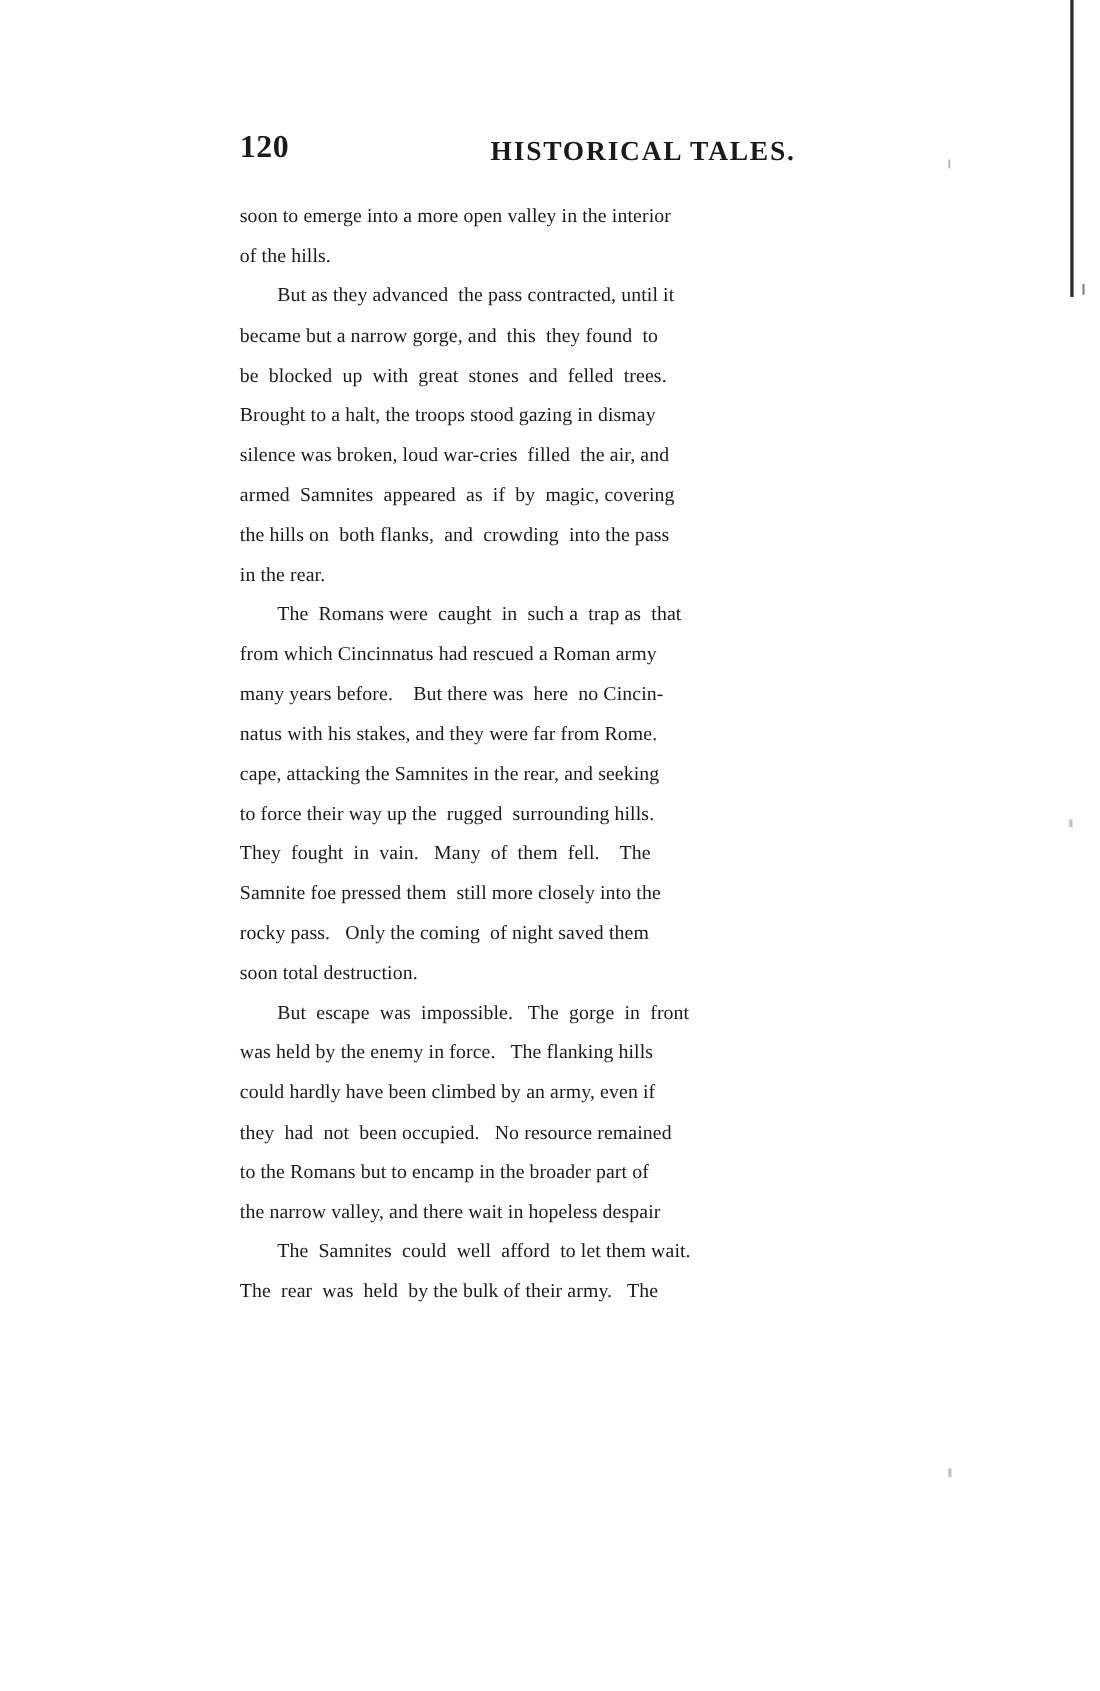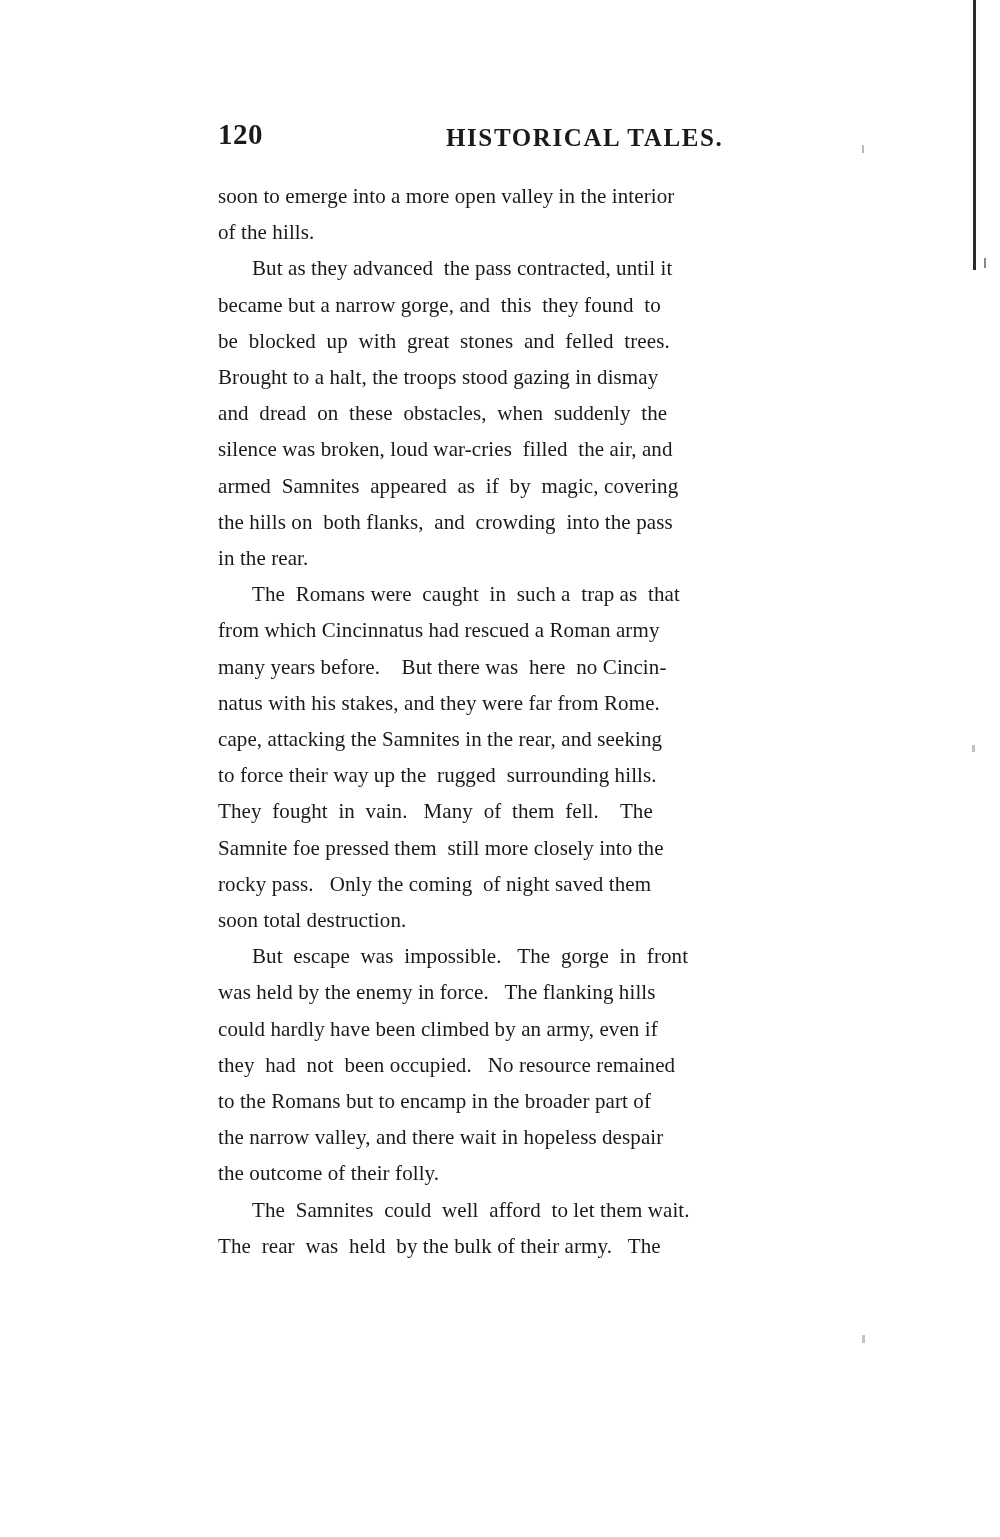--- a/index.html
+++ b/index.html
@@ -83,21 +83,21 @@
     letter-spacing: 1.6px;
   }
 
   .body-text {
     position: absolute;
     top: 178px;
     left: 186px;
     width: 680px;
   }
   .line {
-    font-size: 21px;
+    font-size: 18px;
     line-height: 36.2px;
     white-space: pre;
     letter-spacing: 0.1px;
   }
   .indent {
     display: inline-block;
     width: 34px;
   }
 </style>
 </head>
@@ -116,39 +116,37 @@
     <span class="running-head">HISTORICAL TALES.</span>
   </div>
 
   <div class="body-text">
       <div class="line"><span>soon to emerge into a more open valley in the interior</span></div>
       <div class="line"><span>of the hills.</span></div>
       <div class="line"><span class="indent"></span><span>But as they advanced  the pass contracted, until it</span></div>
       <div class="line"><span>became but a narrow gorge, and  this  they found  to</span></div>
       <div class="line"><span>be  blocked  up  with  great  stones  and  felled  trees.</span></div>
       <div class="line"><span>Brought to a halt, the troops stood gazing in dismay</span></div>
-      <div class="line"><span>and  dread  on  these  obstacles,  when  suddenly  the</span></div>
       <div class="line"><span>silence was broken, loud war-cries  filled  the air, and</span></div>
       <div class="line"><span>armed  Samnites  appeared  as  if  by  magic, covering</span></div>
       <div class="line"><span>the hills on  both flanks,  and  crowding  into the pass</span></div>
       <div class="line"><span>in the rear.</span></div>
       <div class="line"><span class="indent"></span><span>The  Romans were  caught  in  such a  trap as  that</span></div>
       <div class="line"><span>from which Cincinnatus had rescued a Roman army</span></div>
       <div class="line"><span>many years before.    But there was  here  no Cincin-</span></div>
       <div class="line"><span>natus with his stakes, and they were far from Rome.</span></div>
       <div class="line"><span>cape, attacking the Samnites in the rear, and seeking</span></div>
       <div class="line"><span>to force their way up the  rugged  surrounding hills.</span></div>
       <div class="line"><span>They  fought  in  vain.   Many  of  them  fell.    The</span></div>
       <div class="line"><span>Samnite foe pressed them  still more closely into the</span></div>
       <div class="line"><span>rocky pass.   Only the coming  of night saved them</span></div>
       <div class="line"><span>soon total destruction.</span></div>
       <div class="line"><span class="indent"></span><span>But  escape  was  impossible.   The  gorge  in  front</span></div>
       <div class="line"><span>was held by the enemy in force.   The flanking hills</span></div>
       <div class="line"><span>could hardly have been climbed by an army, even if</span></div>
       <div class="line"><span>they  had  not  been occupied.   No resource remained</span></div>
       <div class="line"><span>to the Romans but to encamp in the broader part of</span></div>
       <div class="line"><span>the narrow valley, and there wait in hopeless despair</span></div>
-      <div class="line"><span>the outcome of their folly.</span></div>
       <div class="line"><span class="indent"></span><span>The  Samnites  could  well  afford  to let them wait.</span></div>
       <div class="line"><span>The  rear  was  held  by the bulk of their army.   The</span></div>
     </div>
 
 </div>
 
 </body></html>

